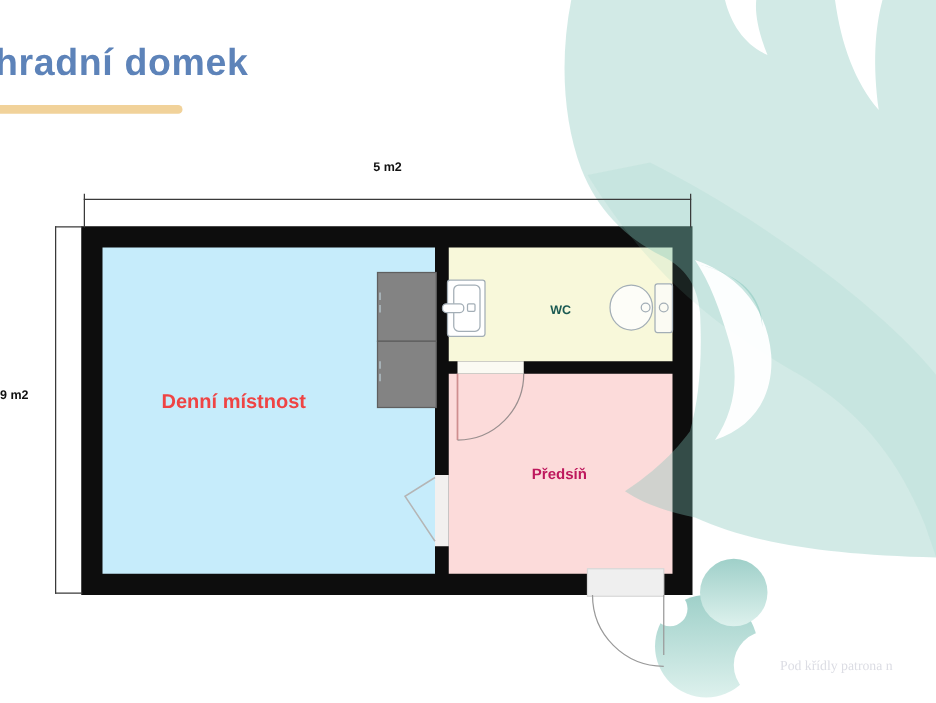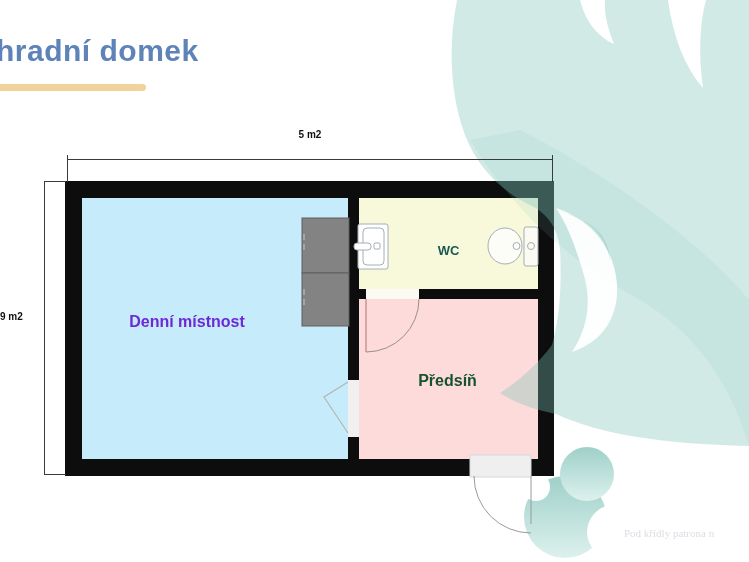--- a/index.html
+++ b/index.html
@@ -12,24 +12,24 @@
   .slide-title{
     left:-4px;top:34px;font-size:30px;font-weight:700;color:#5d83b9;
     letter-spacing:.5px;white-space:nowrap;
   }
   .title-underline{
     left:-30px;top:84px;width:176px;height:7px;background:#f1d29a;border-radius:4px;
   }
   .dim-label{font-size:10px;font-weight:700;color:#111;white-space:nowrap;}
   .dim-top{left:67px;top:129px;width:486px;text-align:center;}
   .dim-side{left:0px;top:311px;}
-  .room-label{font-size:13px;font-weight:600;white-space:nowrap;text-align:center;}
-  .room-label.day{left:82px;top:313px;width:210px;color:#6d28d9;font-size:16px;}
+  .room-label{font-size:10px;font-weight:600;white-space:nowrap;text-align:center;}
+  .room-label.day{left:82px;top:313px;width:210px;color:#ef4444;font-size:16px;}
   .room-label.wc{left:359px;top:243px;width:179px;color:#1b5a52;font-weight:700;}
-  .room-label.hall{left:359px;top:372px;width:177px;color:#14532d;font-size:16px;}
+  .room-label.hall{left:359px;top:372px;width:177px;color:#be185d;font-size:12px;}
   .watermark{
     left:624px;top:527px;width:125px;overflow:hidden;white-space:nowrap;
     font-family:"Liberation Serif",serif;font-size:11px;color:#dcdde4;
   }
 </style>
 </head>
 <body>
 
 <svg class="layer" viewBox="0 0 749 562">
   <defs>

